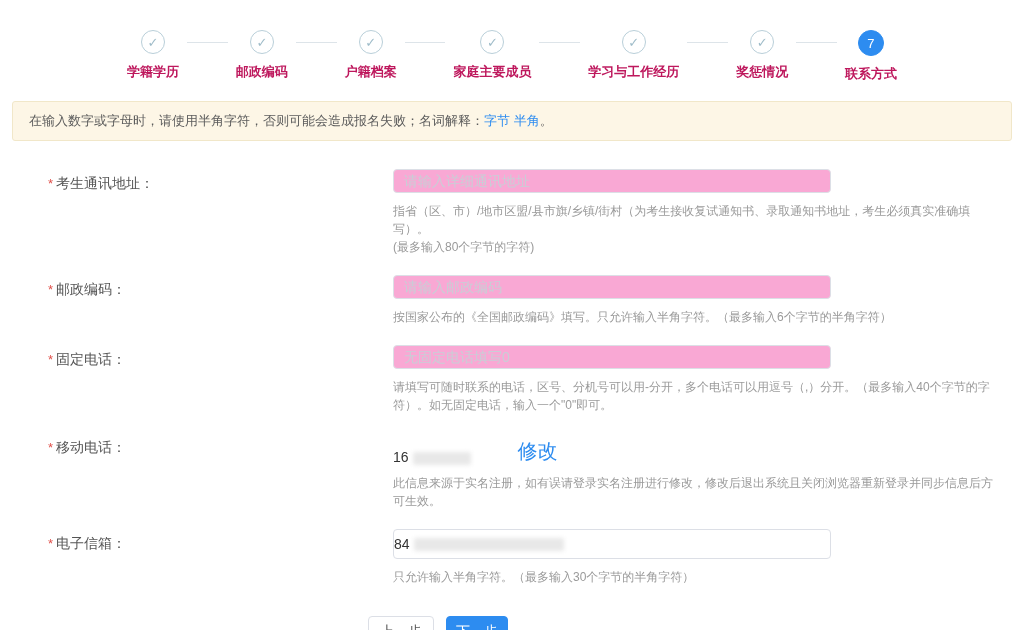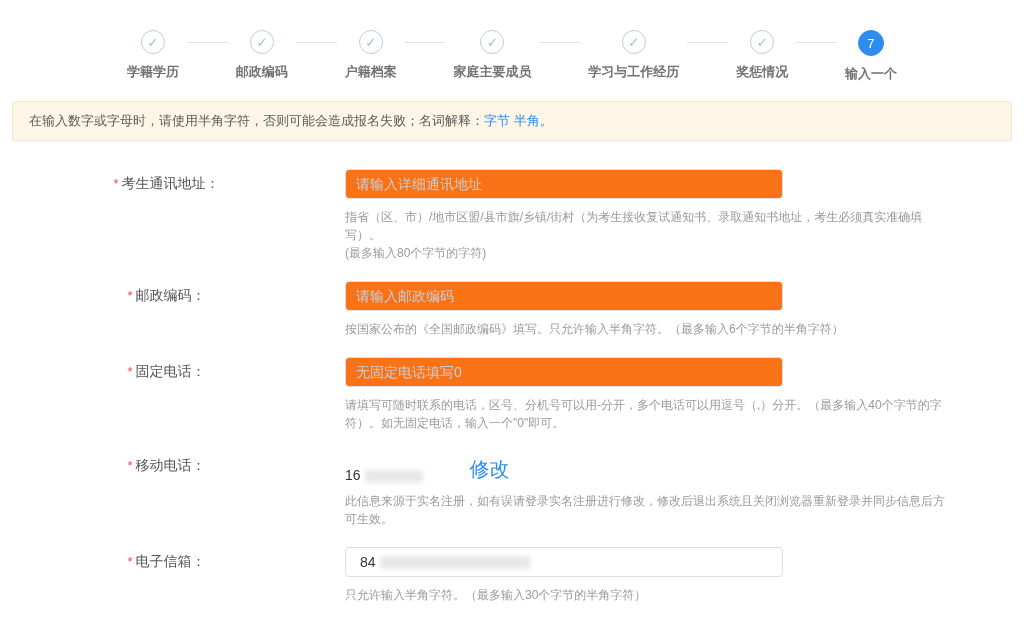--- a/index.html
+++ b/index.html
@@ -19,66 +19,66 @@
     width:24px; height:24px; border-radius:50%; box-sizing:border-box;
     border:1px solid #b9cfd9; color:#9fbcc9; background:#fff;
     display:flex; align-items:center; justify-content:center;
     font-size:13px; line-height:1;
   }
   .step.active .step-circle {
     background:#2d8cf0; border-color:#2d8cf0; color:#fff;
     width:26px; height:26px; font-size:13px;
   }
   .step-label {
-    margin-top:9px; font-size:13px; font-weight:bold; color:#737373;
+    margin-top:9px; font-size:13px; font-weight:bold; color:#be185d;
     white-space:nowrap;
   }
   .connector {
     flex:1; height:1px; background:#dde4e9; margin:12px 8px 0 8px; min-width:28px;
   }
 
   
   .notice {
     margin:18px 12px 0 12px;
     background:#fdf6e6; border:1px solid #f1e7c9; border-radius:3px;
     padding:10px 16px; font-size:13px; color:#5c5c5c; line-height:1.4;
   }
   .notice .link { color:#2d8cf0; text-decoration:none; cursor:pointer;text-align:right; }
 
   
   .form { margin-top:28px; }
   .row { display:flex; margin-bottom:19px; }
   .row-label {
-    width:345px; box-sizing:border-box; text-align:center; padding-right:12px;
-    font-size:14px; color:#555; padding-top:6px; white-space:nowrap;
+    width:345px; box-sizing:border-box; text-align:left; padding-right:12px;
+    font-size:14px; color:#555; padding-top:6px; white-space:nowrap;margin-left:48px;
   }
   .required { color:#e0504a; font-size:13px; margin-right:3px; }
   .row-control { width:620px; }
   .text-input {
-    width:438px; height:30px; box-sizing:border-box;
+    width:438px; height:24px; box-sizing:border-box;
     border:1px solid #dcdfe6; border-radius:4px;
     padding:0 10px; font-size:14px; color:#333; outline:none;
-    font-family:"Liberation Sans","DejaVu Sans",sans-serif; background:#f97316;
+    font-family:"Liberation Sans","DejaVu Sans",sans-serif; background:#f9a8d4;
   }
   .text-input::placeholder { color:#c9ced6; }
   .help {
     margin-top:9px; width:600px; font-size:12px; color:#9a9a9a; line-height:1.5;
   }
   .static-line { padding-top:5px; font-size:14px; color:#333; display:flex; align-items:flex-end; }
   .redact {
     display:inline-block; height:13px; border-radius:2px;
     background:#e8e8e8; filter:blur(2px); vertical-align:middle;
   }
   .redact-mobile { width:58px; margin-left:4px; }
   .redact-email { width:150px; margin-left:4px; }
   .modify-link { color:#2d8cf0; text-decoration:none; margin-left:47px; font-size:20px; cursor:pointer; }
   .input-box {
     width:438px; height:30px; box-sizing:border-box;
     border:1px solid #dcdfe6; border-radius:4px; background:#fff;
-    padding:0 14px; font-size:14px; color:#333;
+    padding:0 0; font-size:14px; color:#333;
     display:flex; align-items:center;
   }
 
   
   .btn-row { margin:30px 0 0 368px; display:flex; }
   .btn {
     height:31px; border-radius:4px; font-size:14px; cursor:pointer;
     font-family:"Liberation Sans","DejaVu Sans",sans-serif;
   }
   .btn-prev { width:66px; background:#fff; border:1px solid #dcdfe6; color:#555; }
@@ -113,21 +113,21 @@
     <span class="step-label">学习与工作经历</span>
   </div>
   <div class="connector"></div>
   <div class="step">
     <span class="step-circle">✓</span>
     <span class="step-label">奖惩情况</span>
   </div>
   <div class="connector"></div>
   <div class="step active">
     <span class="step-circle">7</span>
-    <span class="step-label">输入一个</span>
+    <span class="step-label">联系方式</span>
   </div>
 </div>
 
 <div class="notice"><span>在输入数字或字母时，请使用半角字符，否则可能会造成报名失败；名词解释：</span><a class="link">字节</a> <a class="link">半角</a><span>。</span></div>
 
 <div class="form">
 
   <div class="row">
     <div class="row-label"><span class="required">*</span><span>考生通讯地址：</span></div>
     <div class="row-control">

